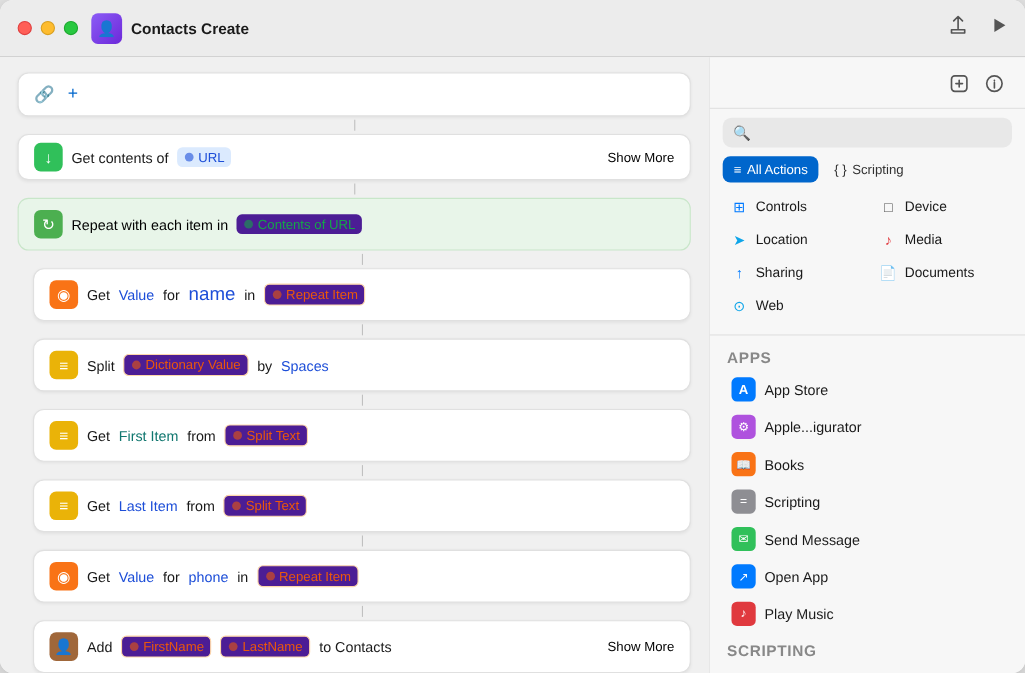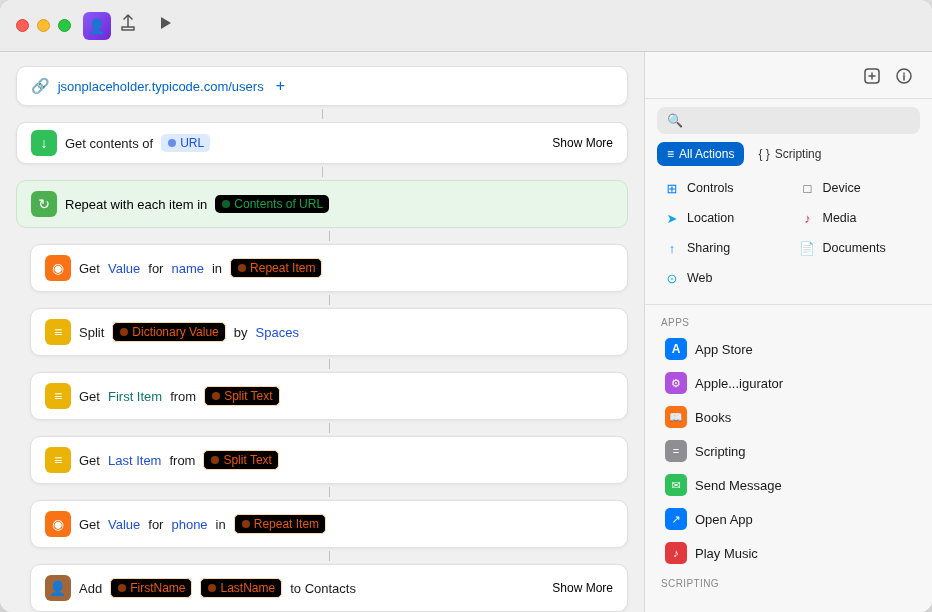--- a/index.html
+++ b/index.html
@@ -158,22 +158,22 @@
     .token {
       padding: 2px 6px;
       border-radius: 5px;
       font-size: 12px;
       font-weight: 500;
       display: inline-flex;
       align-items: center;
       gap: 3px;
     }
     .token-blue { background: #dbeafe; color: #1d4ed8; }
-    .token-green { background: #000000; color: #16a34a; align-items: center; }
-    .token-orange { background: #000000; color: #ea580c; border: 1px solid #fed7aa; }
+    .token-green { background: #4c1d95; color: #16a34a; align-items: center; }
+    .token-orange { background: #4c1d95; color: #ea580c; border: 1px solid #fed7aa; }
 
     .show-more {
       margin-left: auto;
       color: #000000;
       font-size: 12px;
       cursor: pointer;
     }
 
     .repeat-block {
       background: #e8f5e9;
@@ -291,22 +291,22 @@
       display: flex; align-items: center; justify-content: center;
     }
 
     .panel-list {
       overflow-y: auto;
       flex: 1;
       padding: 0 12px 8px;
     }
 
     .section-header {
-      font-size: 10px;
-      font-weight: 400;
+      font-size: 14px;
+      font-weight: 700;
       color: #888;
       text-transform: uppercase;
       letter-spacing: 0.04em;
       padding: 8px 4px 4px;
     }
 
     .list-item {
       padding: 6px 8px;
       display: flex;
       align-items: center;
@@ -340,41 +340,41 @@
 
   <div class="titlebar">
     <div class="traffic-lights">
       <div class="traffic-light tl-red"></div>
       <div class="traffic-light tl-yellow"></div>
       <div class="traffic-light tl-green"></div>
     </div>
     <div class="app-icon">
       <span style="color:white;font-size:14px;">👤</span>
     </div>
+    <span class="title-text">Contacts Create</span>
     <div class="titlebar-actions">
       <span class="titlebar-btn">
         <svg width="18" height="18" viewBox="0 0 18 18" fill="none">
           <path d="M9 1v11M5 5l4-4 4 4M3 13h12v3H3z" stroke="#555" stroke-width="1.5" stroke-linecap="round" stroke-linejoin="round"></path>
         </svg>
       </span>
       <span class="titlebar-btn">
         <svg width="16" height="16" viewBox="0 0 16 16" fill="#555">
           <polygon points="4,2 14,8 4,14"></polygon>
         </svg>
       </span>
     </div>
   </div>
 
   <div class="main-content">
 
     <div class="workflow-panel">
 
       <div class="url-bar">
         <span class="url-icon">🔗</span>
-        <span class="url-text">jsonplaceholder.typicode.com/users</span>
         <span class="url-plus">+</span>
       </div>
 
       <div class="connector"></div>
 
       <div class="action-block">
         <div class="action-icon icon-green">↓</div>
         <span>Get contents of</span>
         <span class="token token-blue">
           <svg width="10" height="10" viewBox="0 0 10 10">
@@ -399,21 +399,21 @@
       </div>
 
       <div class="indent-group">
         <div class="connector"></div>
 
         <div class="action-block">
           <div class="action-icon icon-orange">◉</div>
           <span>Get</span>
           <span style="color:#1d4ed8;font-weight:500;font-size:13px;">Value</span>
           <span>for</span>
-          <span style="color:#1d4ed8;font-weight:500;font-size:13px;">name</span>
+          <span style="color:#1d4ed8;font-weight:500;font-size:17px;">name</span>
           <span>in</span>
           <span class="token token-orange">
             <svg width="10" height="10" viewBox="0 0 10 10">
                 <circle cx="5" cy="5" r="4" fill="#ea580c" opacity="0.6"></circle>
               </svg>
             Repeat Item
           </span>
         </div>
 
         <div class="connector"></div>

